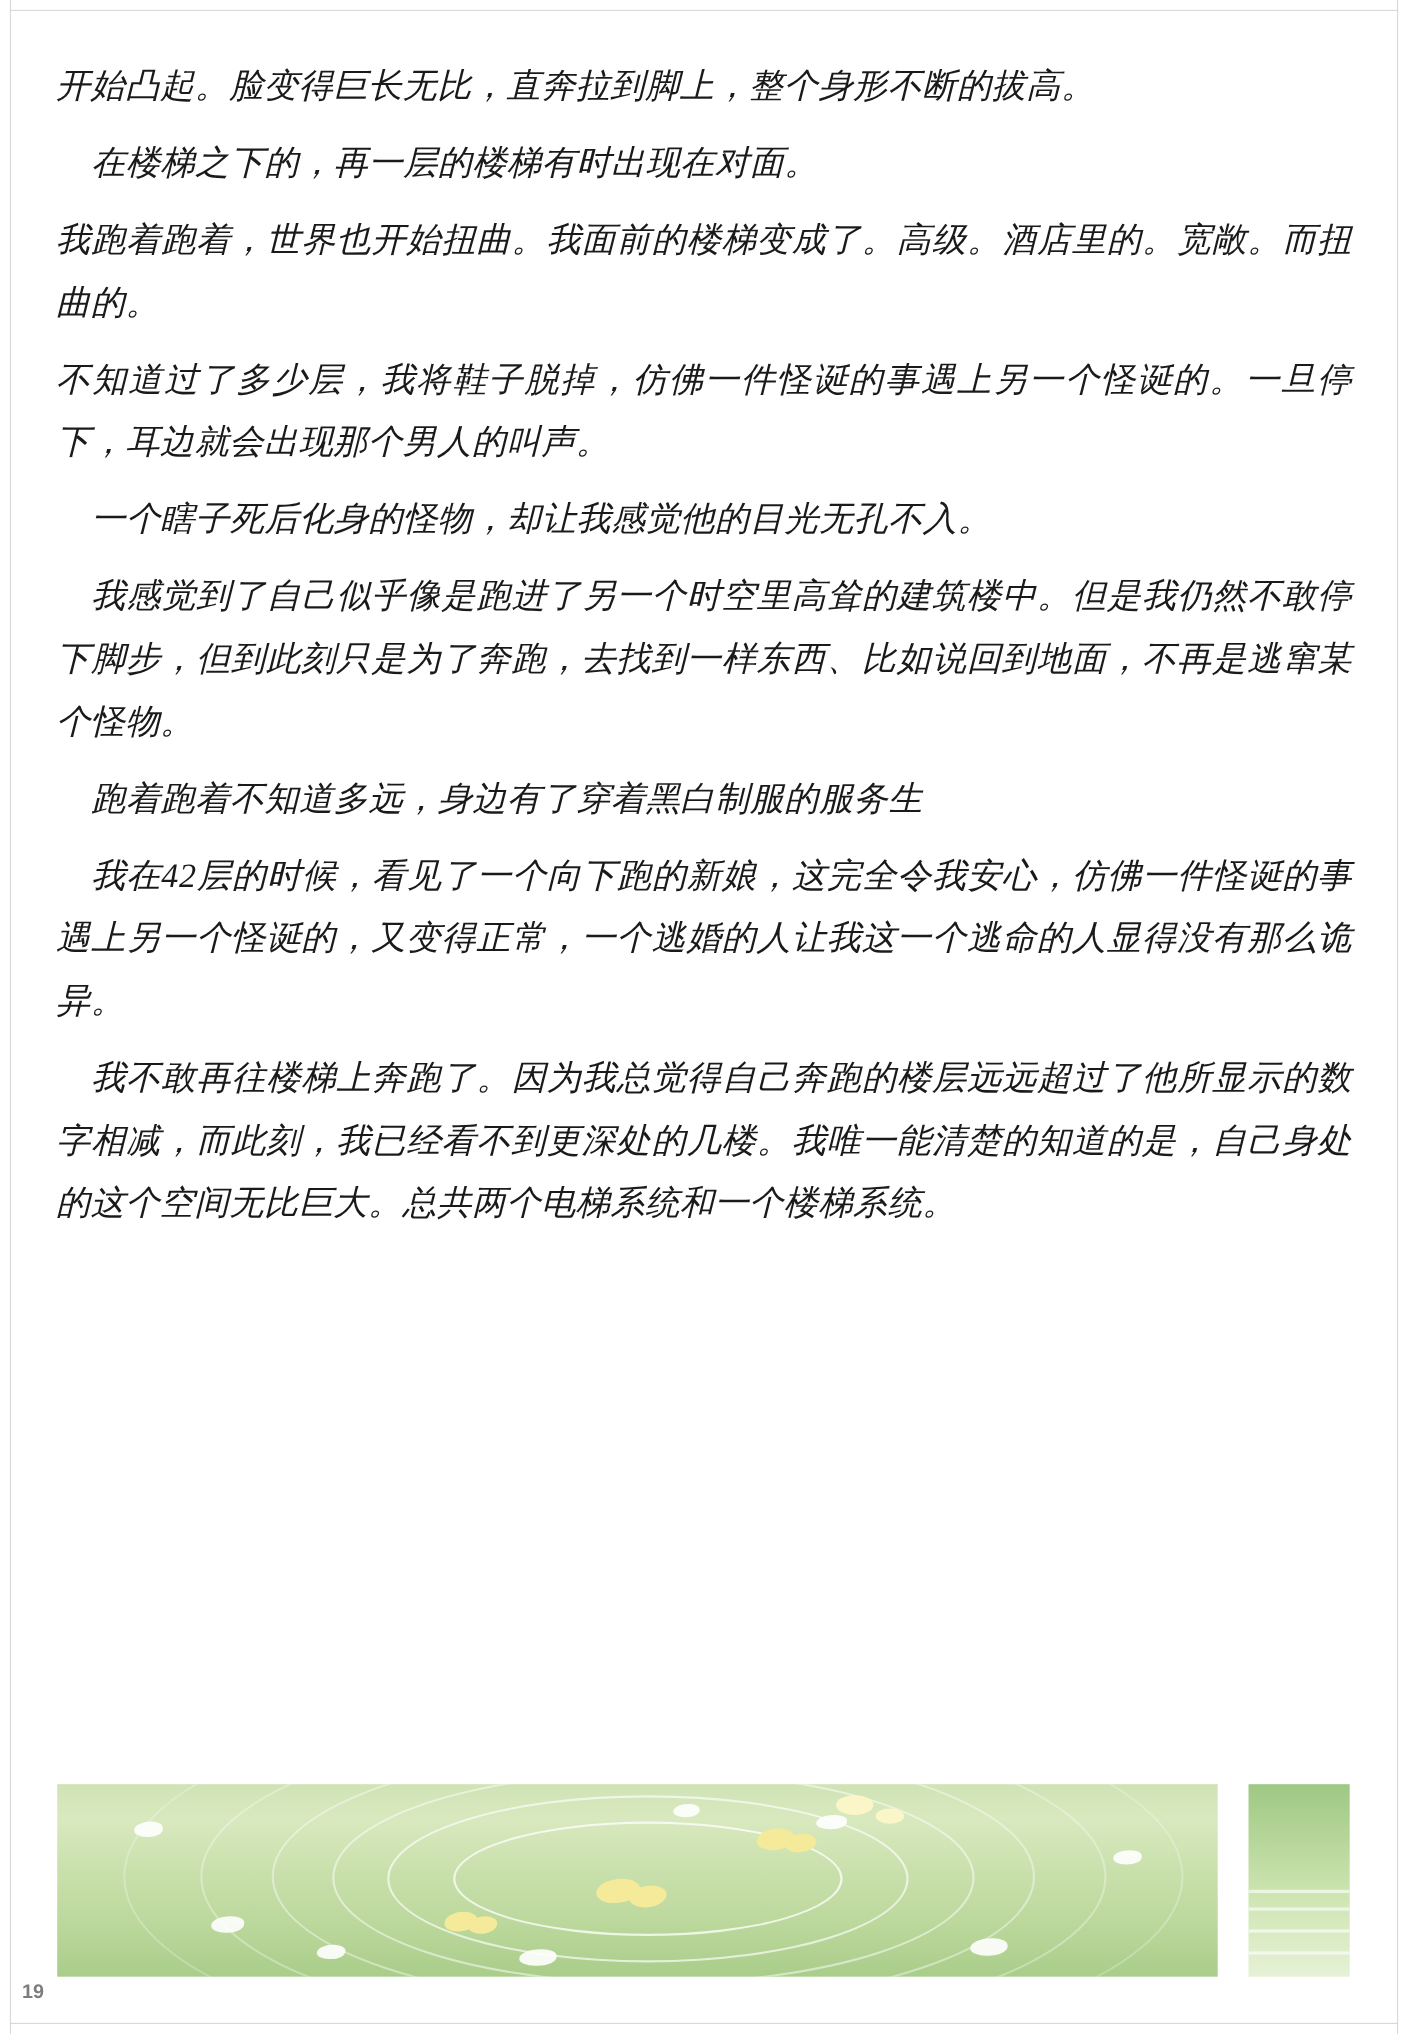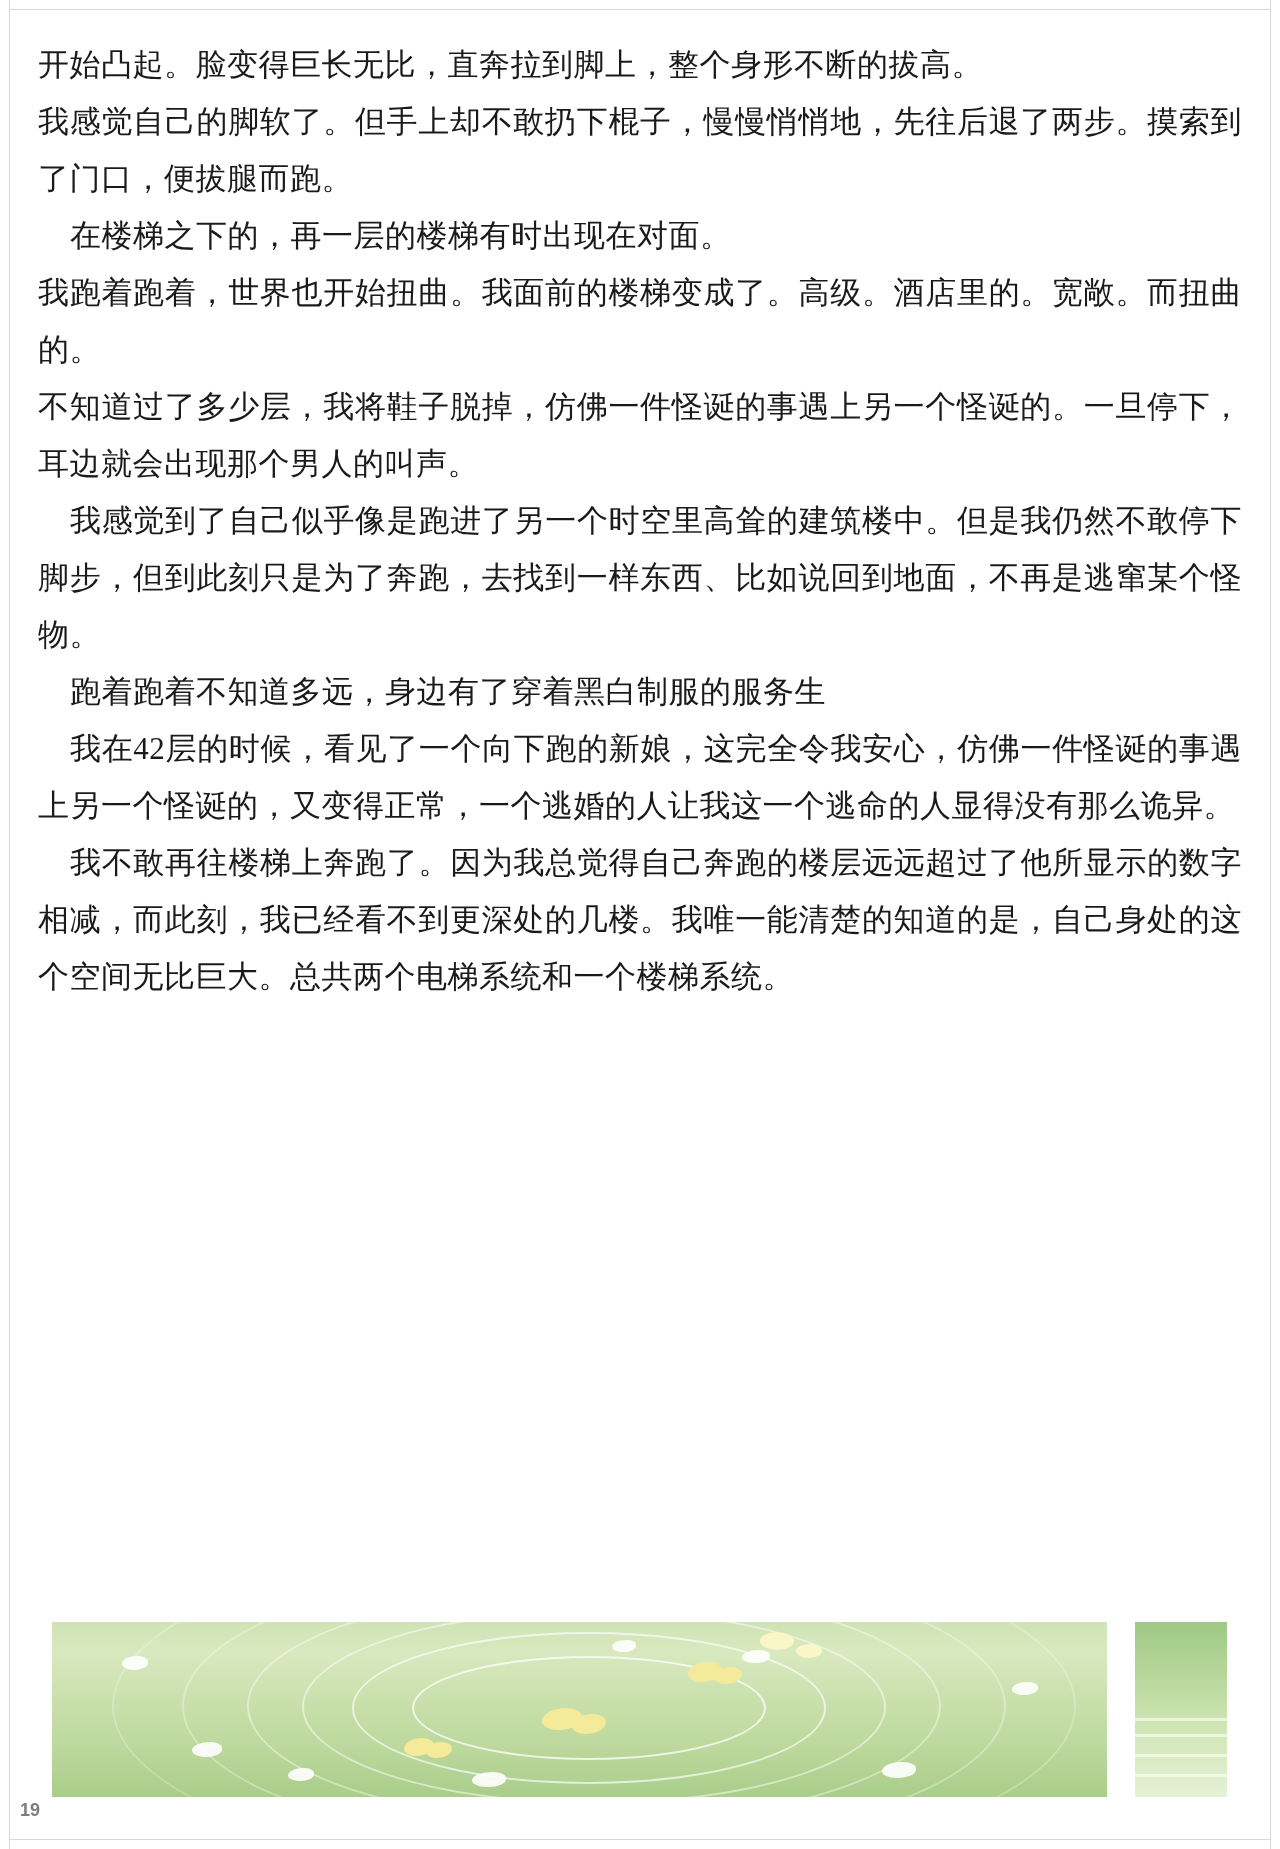--- a/index.html
+++ b/index.html
@@ -54,22 +54,23 @@
     top: 36px;
     width: 1204px;
   }
   .para {
     font-size: 31px;
     line-height: 57px;
     color: #1a1a1a;
     letter-spacing: 0.5px;
     text-align: justify;
     text-justify: inter-character;
-    margin: 0;
+    margin: 13px;
     text-indent: 0;
+    font-style: italic;
   }
   .para.indent {
     text-indent: 32px;
   }
 
   
   .art-wrap {
     position: absolute;
     left: 52px;
     top: 1622px;
@@ -147,24 +148,24 @@
 
 <div class="page">
 
   <div class="frame-left"></div>
   <div class="frame-right"></div>
   <div class="frame-top"></div>
   <div class="frame-bottom"></div>
 
   <div class="text-body">
     <p class="para">开始凸起。脸变得巨长无比，直奔拉到脚上，整个身形不断的拔高。</p>
-    <p class="para">我感觉自己的脚软了。但手上却不敢扔下棍子，慢慢悄悄地，先往后退了两步。摸索到了门口，便拔腿而跑。</p>
     <p class="para indent">在楼梯之下的，再一层的楼梯有时出现在对面。</p>
     <p class="para">我跑着跑着，世界也开始扭曲。我面前的楼梯变成了。高级。酒店里的。宽敞。而扭曲的。</p>
     <p class="para">不知道过了多少层，我将鞋子脱掉，仿佛一件怪诞的事遇上另一个怪诞的。一旦停下，耳边就会出现那个男人的叫声。</p>
+    <p class="para indent">一个瞎子死后化身的怪物，却让我感觉他的目光无孔不入。</p>
     <p class="para indent">我感觉到了自己似乎像是跑进了另一个时空里高耸的建筑楼中。但是我仍然不敢停下脚步，但到此刻只是为了奔跑，去找到一样东西、比如说回到地面，不再是逃窜某个怪物。</p>
     <p class="para indent">跑着跑着不知道多远，身边有了穿着黑白制服的服务生</p>
     <p class="para indent">我在42层的时候，看见了一个向下跑的新娘，这完全令我安心，仿佛一件怪诞的事遇上另一个怪诞的，又变得正常，一个逃婚的人让我这一个逃命的人显得没有那么诡异。</p>
     <p class="para indent">我不敢再往楼梯上奔跑了。因为我总觉得自己奔跑的楼层远远超过了他所显示的数字相减，而此刻，我已经看不到更深处的几楼。我唯一能清楚的知道的是，自己身处的这个空间无比巨大。总共两个电梯系统和一个楼梯系统。</p>
   </div>
 
   <div class="art-wrap">
     <div class="art-main">
       <div class="ripple r5"></div>
       <div class="ripple r4"></div>

